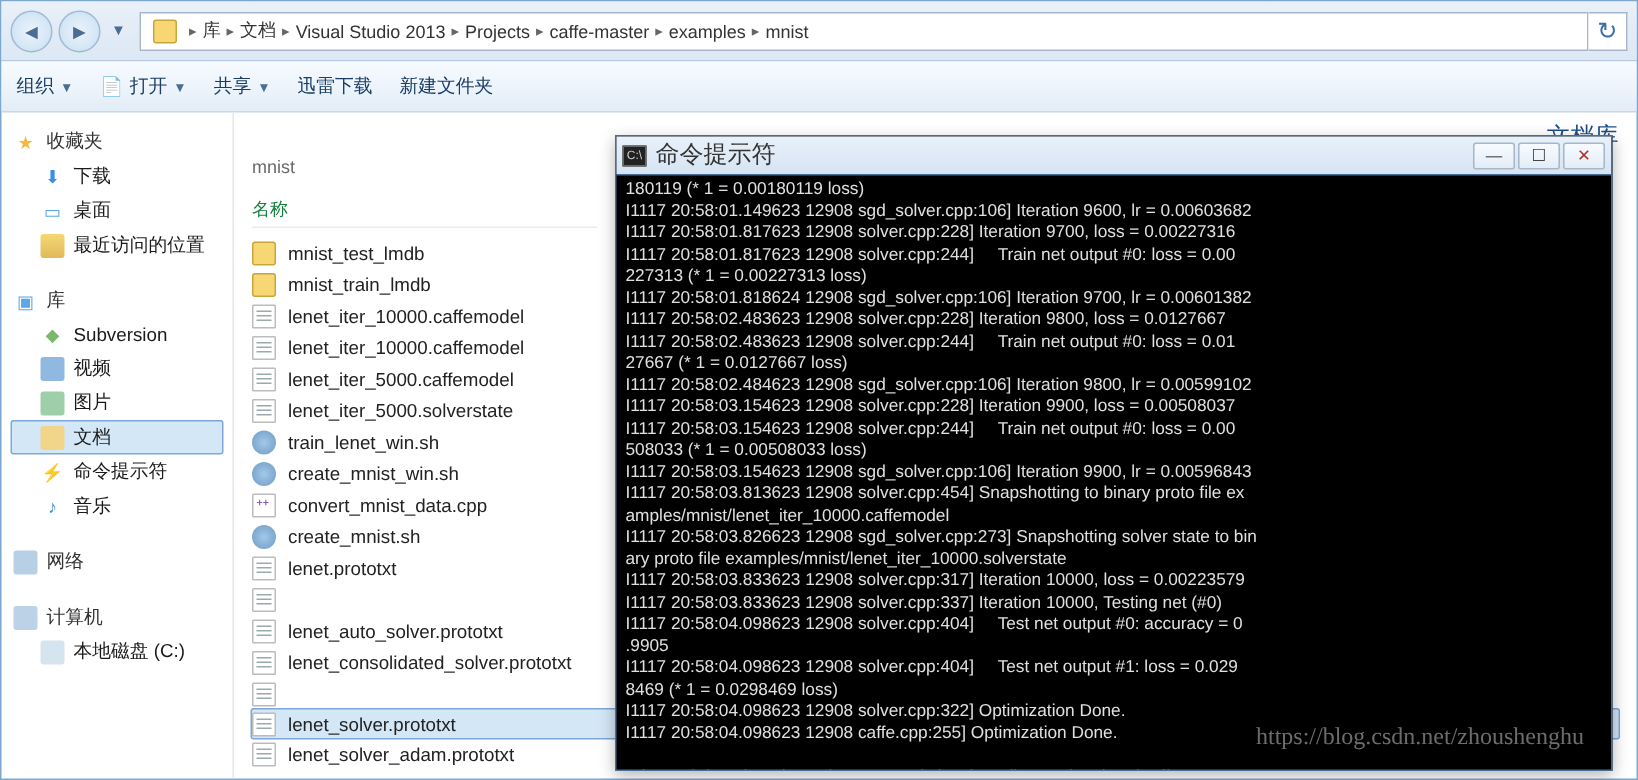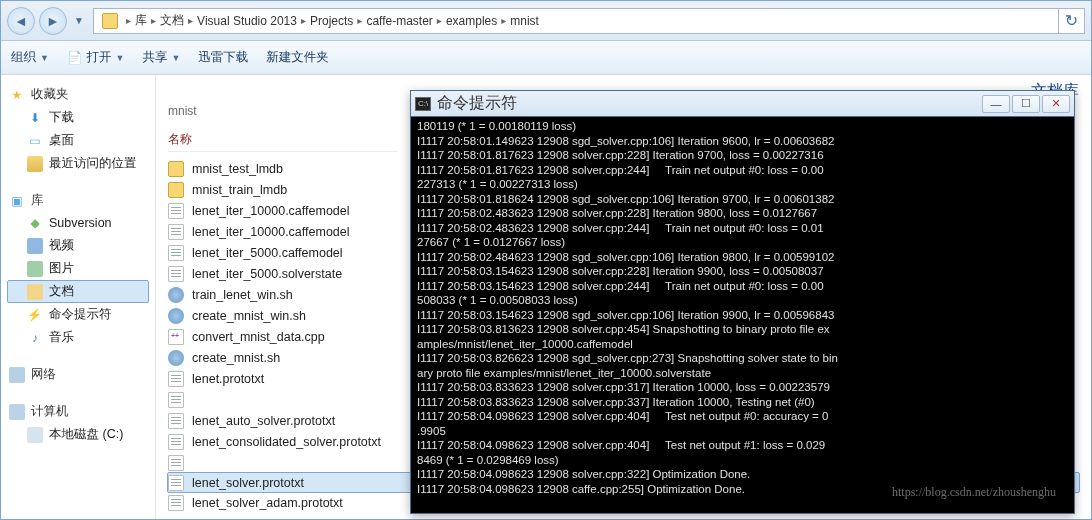--- a/index.html
+++ b/index.html
@@ -39,42 +39,42 @@
 .ico-thunder { color:#f08a3a;}
 .ico-music { color:#4a8fd0;}
 .ico-comp { background:#bcd2e6; border-radius:2px;}
 .ico-drive { background:#d6e4f0; border-radius:2px;}
 .ico-net { background:#b8d0e6; border-radius:2px;}
 
 .content { flex:1; padding: 6px 12px; position:relative; }
 .lib-head { margin-bottom:4px; }
 .lib-title { font-size:16px; color:#1a4e8a;text-align:right; }
 .lib-sub { font-size:12px; color:#6a6a6a; margin-top:2px;}
-.col-header { margin-top:10px; font-size:12px; color:#7f1d1d; border-bottom:1px solid #e6edf4; padding: 3px 0; width: 230px;}
+.col-header { margin-top:10px; font-size:12px; color:#15803d; border-bottom:1px solid #e6edf4; padding: 3px 0; width: 230px;}
 .file-list { margin-top:6px; font-size:12.5px; color:#222; }
 .file-row { display:flex; align-items:center; gap:8px; padding:2px 0; height:21px; white-space:nowrap;}
 .file-row.sel { background:#d4e7f7; border:1px solid #7da7d9; border-radius:2px; margin:-1px; padding:1px 0;}
 .file-ico { width:16px; height:16px; display:inline-block; }
 .fi-folder { background:#f7d774; border:1px solid #c9a63b; border-radius:2px; }
 .fi-txt { background:#fff; border:1px solid #bcbcbc; border-radius:1px; position:relative;}
 .fi-txt:after { content:""; position:absolute; left:2px; right:2px; top:3px; height:1px; background:#9aa; box-shadow:0 3px 0 #9aa, 0 6px 0 #9aa;}
 .fi-gear { border-radius:50%; background:radial-gradient(#a4c8e8,#6c9ac4); }
 .fi-cpp { background:#fff; border:1px solid #bcbcbc; border-radius:1px; position:relative;}
 .fi-cpp:before { content:"++"; position:absolute; font-size:7px; color:#8a5fbf; left:2px; top:2px; font-weight:bold;}
 
 
 .cmd-window { position:absolute; left:410px; top:90px; width:665px; height:424px; background:#000; border:1px solid #4a6e93; box-shadow:0 3px 10px rgba(0,0,0,.3); font-family:"Consolas","Courier New",monospace; }
 .cmd-titlebar { height:26px; background:linear-gradient(#e9f1fa,#d5e4f3); display:flex; align-items:center; padding:0 4px; border-bottom:1px solid #4a6e93;}
 .cmd-ico { width:16px; height:14px; background:#222; border:1px solid #666; margin-right:6px; display:flex; align-items:center; justify-content:center; font-size:8px; color:#ccc;}
 .cmd-title { flex:1; font-size:16px; color:#333; font-family:"Microsoft YaHei";}
 .cmd-btns { display:flex; gap:2px; }
 .cmd-btn { width:28px; height:18px; border:1px solid #a7b7c9; background:linear-gradient(#f7fbff,#e3edf7); border-radius:2px; display:flex; align-items:center; justify-content:center; font-size:11px; color:#444;}
 .cmd-btn.close { color:#a33; }
 .cmd-body { padding:2px 6px; color:#e0e0e0; font-size:11.5px; line-height:14.5px; white-space:pre; overflow:hidden; height:calc(100% - 26px); letter-spacing:0;}
-.cmd-body .watermark { position:absolute; right:18px; bottom:14px; color:#888; font-family:"Microsoft YaHei"; font-size:12px; opacity:.8;}
+.cmd-body .watermark { position:absolute; right:18px; bottom:14px; color:#888; font-family:"Microsoft YaHei"; font-size:16px; opacity:.8;}
 </style>
 </head>
 <body>
 
 <div class="explorer">
 
   <div class="addr-bar">
     <div class="nav-btn">◄</div>
     <div class="nav-btn">►</div>
     <div class="nav-small">▼</div>

